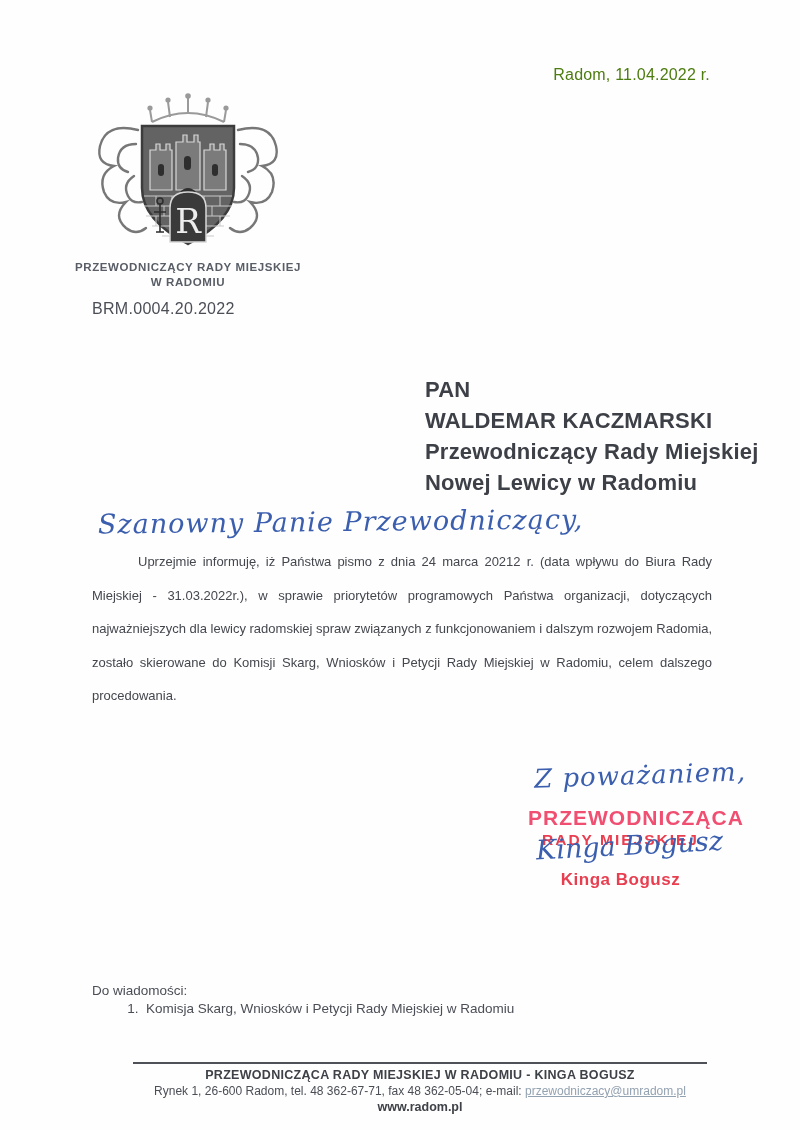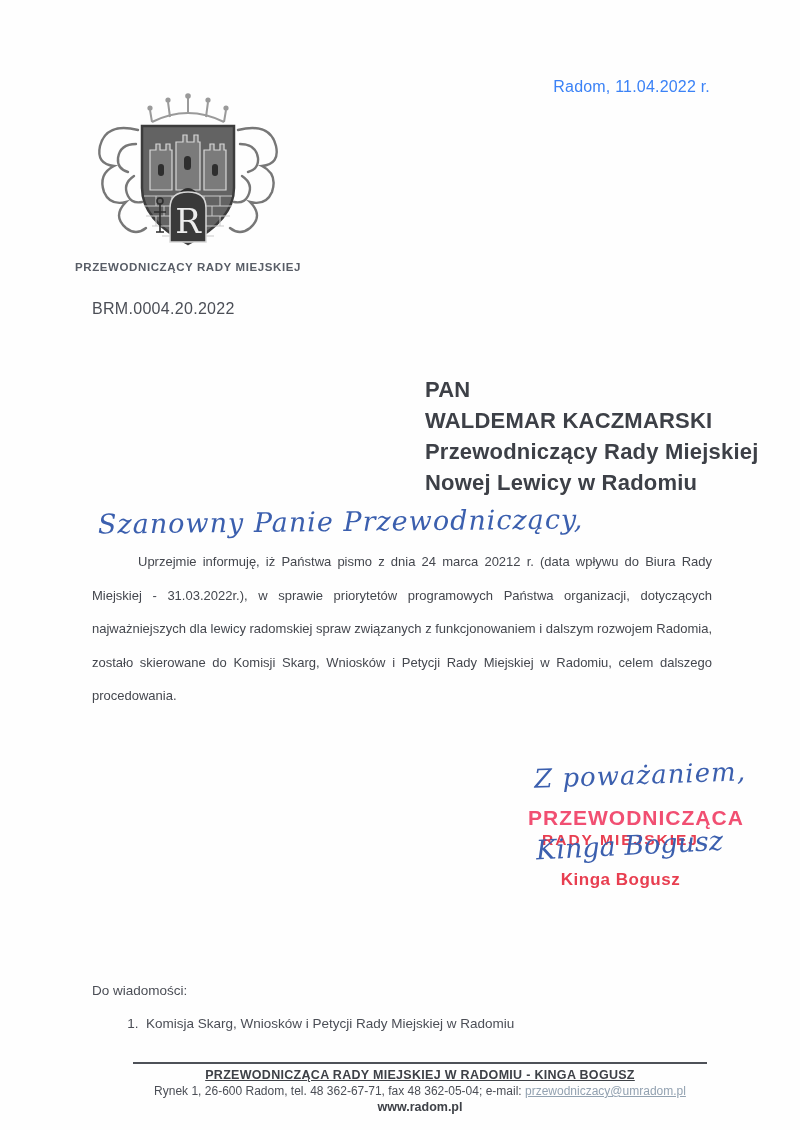--- a/index.html
+++ b/index.html
@@ -11,24 +11,24 @@
     margin: 0 auto;
     background: #fefefe;
     font-family: "Liberation Sans", sans-serif;
     color: #45484f;
     overflow: hidden;
   }
 
   
   .date-line {
     position: absolute;
-    top: 78px;
+    top: 66px;
     right: 90px;
     font-size: 16px;
-    color: #3b82f6;
+    color: #4d7c0f;
     letter-spacing: 0.2px;
   }
 
   
   .letterhead {
     position: absolute;
     top: 92px;
     left: 62px;
     width: 252px;
     text-align: center;
@@ -145,35 +145,35 @@
 
   
   .cc {
     position: absolute;
     top: 982px;
     left: 92px;
     font-size: 13.5px;
     color: #4b4e56;
     line-height: 18px;
   }
-  .cc-item { margin-top: 15px; padding-left: 28px; text-align: center; }
+  .cc-item { margin-top: 0; padding-left: 28px; text-align: center; }
   .cc-item .num { display: inline-block; width: 26px; }
 
   
   .footer {
     position: absolute;
     top: 1062px;
     left: 133px;
     width: 574px;
     border-top: 2px solid #4e5158;
     padding-top: 4px;
     text-align: center;
     color: #3e4147;
   }
-  .footer-line1 { font-size: 12.5px; font-weight: bold; letter-spacing: 0.3px; text-decoration: underline; }
+  .footer-line1 { font-size: 12.5px; font-weight: bold; letter-spacing: 0.3px; }
   .footer-line2 { font-size: 12px; margin-top: 2px; color: #4b4e56; }
   .footer-email {
     color: #93a2b1;
     text-decoration: underline;
   }
   .footer-line3 { font-size: 12.5px; font-weight: bold; margin-top: 2px; }
 </style>
 </head>
 <body>
 
@@ -232,20 +232,21 @@
         <text x="102" y="141" text-anchor="middle" font-family="DejaVu Serif, serif" font-size="34" fill="#ededed">R</text>
 
         <g stroke="#2e2e2e" stroke-width="1.6" fill="none">
           <path d="M74 112 V140 M68 120 H80 M70 140 H78"></path>
           <circle cx="74" cy="109" r="3"></circle>
         </g>
       </svg>
     </span>
     <div class="letterhead-caption">
       <div>PRZEWODNICZĄCY RADY MIEJSKIEJ</div>
+      <div>W RADOMIU</div>
     </div>
   </div>
 
   <div class="reference">BRM.0004.20.2022</div>
 
   <div class="recipient">
     <div>PAN</div>
     <div>WALDEMAR KACZMARSKI</div>
     <div>Przewodniczący Rady Miejskiej</div>
     <div>Nowej Lewicy w Radomiu</div>

